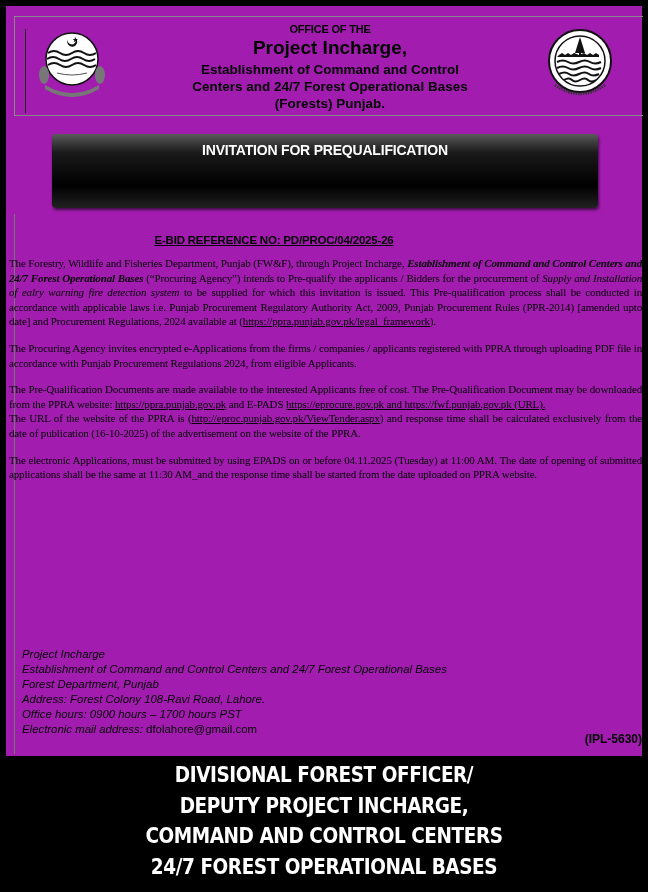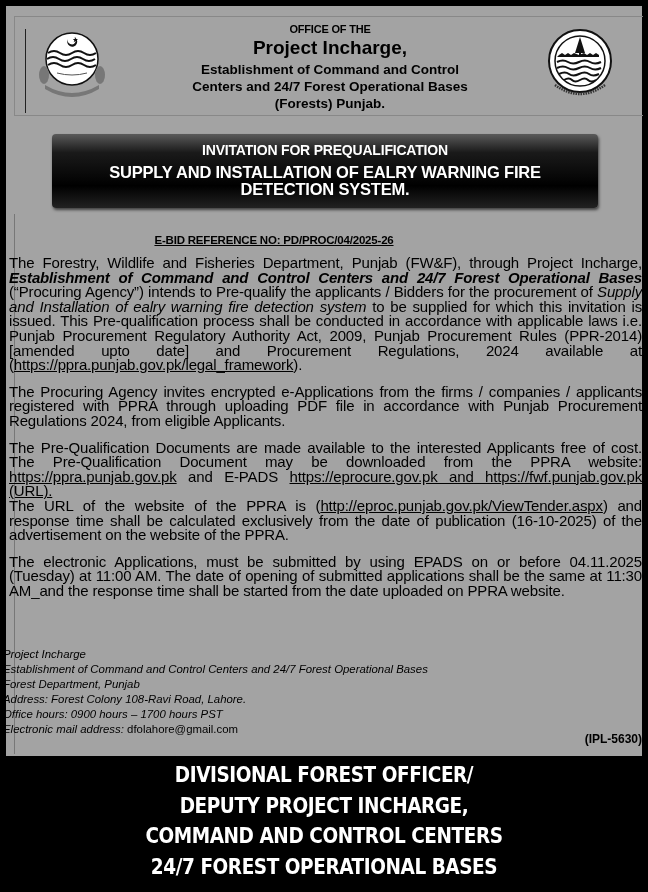--- a/index.html
+++ b/index.html
@@ -1,21 +1,21 @@
 <!DOCTYPE html>
 <html><head>
 <meta charset="utf-8">
 <style>
   html, body { margin: 0; padding: 0; }
   body {
     width: 648px; height: 892px; background: #000; position: relative; overflow: hidden;
     font-family: "Liberation Sans", sans-serif; color: #000;
   }
   .page {
-    position: absolute; left: 6px; top: 6px; width: 636px; height: 750px; background: #a3a3a3;
+    position: absolute; left: 6px; top: 6px; width: 636px; height: 750px; background: #a21caf;
   }
   .header-box {
     position: absolute; left: 8px; top: 10px; width: 628px; height: 98px;
     border-top: 1px solid #888; border-bottom: 1px solid #888; border-left: 1px solid #888;
   }
   .header-box .inner-line {
     position: absolute; left: 10px; top: 12px; width: 1px; height: 84px; background: #222;
   }
   .logo-left { position: absolute; left: 20px; top: 8px; width: 74px; height: 80px; }
   .logo-right { position: absolute; left: 532px; top: 10px; width: 66px; height: 72px; }
@@ -35,30 +35,30 @@
   .banner-2 { font-size: 16.5px; font-weight: bold; line-height: 17px; margin-top: 6px; letter-spacing: -0.2px; }
 
   .side-line-left { position: absolute; left: 8px; top: 208px; width: 1px; height: 540px; background: #777; }
 
   .ref {
     position: absolute; left: 0; top: 228px; width: 536px; text-align: center;
     font-size: 11.5px; font-weight: bold; text-decoration: underline; letter-spacing: -0.2px;
   }
   .body {
     position: absolute; left: 9px; top: 256px; width: 633px;
-    font-size: 15px; line-height: 14.6px; text-align: justify; letter-spacing: -0.15px;
+    font-size: 11px; line-height: 14.6px; text-align: justify; letter-spacing: -0.15px; font-family: Liberation Serif, serif;
   }
   .body p { margin: 0 0 12px 0; }
   .body p.tight { margin-bottom: 0; }
   .u { text-decoration: underline; }
   .bi { font-weight: bold; font-style: italic; }
   .it { font-style: italic; }
 
   .contact {
-    position: absolute; left: 3px; top: 647px; width: 500px;
+    position: absolute; left: 22px; top: 647px; width: 500px;
     font-size: 11.4px; line-height: 15px; font-style: italic;
   }
   .contact .normal { font-style: normal; }
   .ipl {
     position: absolute; right: 6px; top: 732px; font-size: 12px; font-weight: bold;
   }
   .footer {
     position: absolute; left: 0; top: 760px; width: 648px; text-align: center; color: #fff;
     font-family: "DejaVu Sans", sans-serif; font-weight: bold; font-size: 21px; line-height: 30.5px;
     letter-spacing: -0.5px; transform: scaleX(0.88);
@@ -109,24 +109,20 @@
         <path d="M10 41 q6 -3 11 0 t11 0 t11 0 t11 0"></path>
         <path d="M12 47 q6 -3 10 0 t10 0 t10 0 t10 0"></path>
         <path d="M17 53 q5 -3 8 0 t8 0 t8 0 t8 0"></path>
       </g>
       <path d="M8 58 q25 18 50 0" stroke="#333" stroke-width="2.5" fill="none" stroke-dasharray="1.5 1"></path>
     </svg>
   </div>
 
   <div class="banner">
     <div class="banner-1">INVITATION FOR PREQUALIFICATION</div>
-    <div class="banner-2">
-      <div>SUPPLY AND INSTALLATION OF EALRY WARNING FIRE</div>
-      <div>DETECTION SYSTEM.</div>
-    </div>
   </div>
 
   <div class="side-line-left"></div>
 
   <div class="ref">E-BID REFERENCE NO: PD/PROC/04/2025-26</div>
 </div>
 
 <div class="body">
   <p><span>The Forestry, Wildlife and Fisheries Department, Punjab (FW&amp;F), through Project Incharge, </span><span class="bi">Establishment of Command and Control Centers and 24/7 Forest Operational Bases</span><span> (“Procuring Agency”) intends to Pre-qualify the applicants / Bidders for the procurement of </span><span class="it">Supply and Installation of ealry warning fire detection system</span><span> to be supplied for which this invitation is issued. This Pre-qualification process shall be conducted in accordance with applicable laws i.e. Punjab Procurement Regulatory Authority Act, 2009, Punjab Procurement Rules (PPR-2014) [amended upto date] and Procurement Regulations, 2024 available at (</span><span class="u">https://ppra.punjab.gov.pk/legal_framework</span><span>).</span></p>
   <p>The Procuring Agency invites encrypted e-Applications from the firms / companies / applicants registered with PPRA through uploading PDF file in accordance with Punjab Procurement Regulations 2024, from eligible Applicants.</p>

